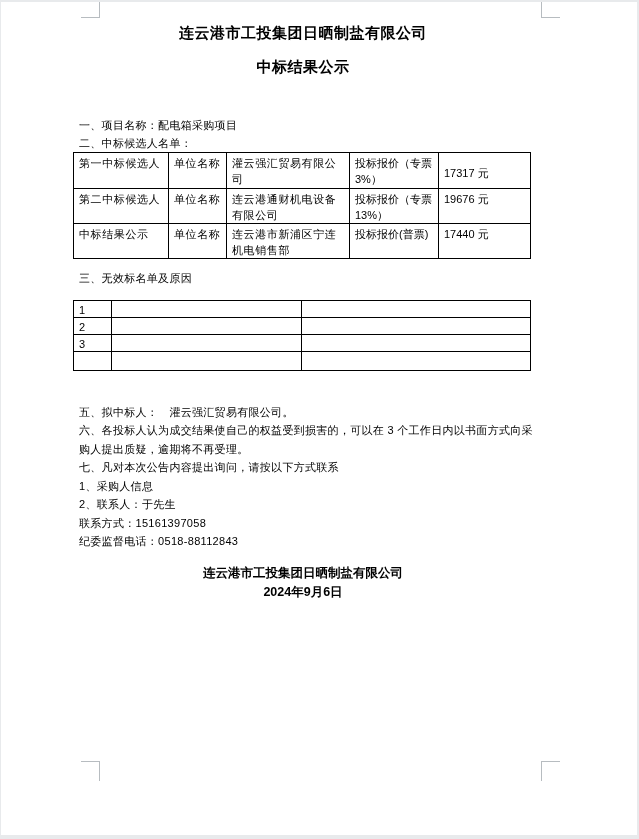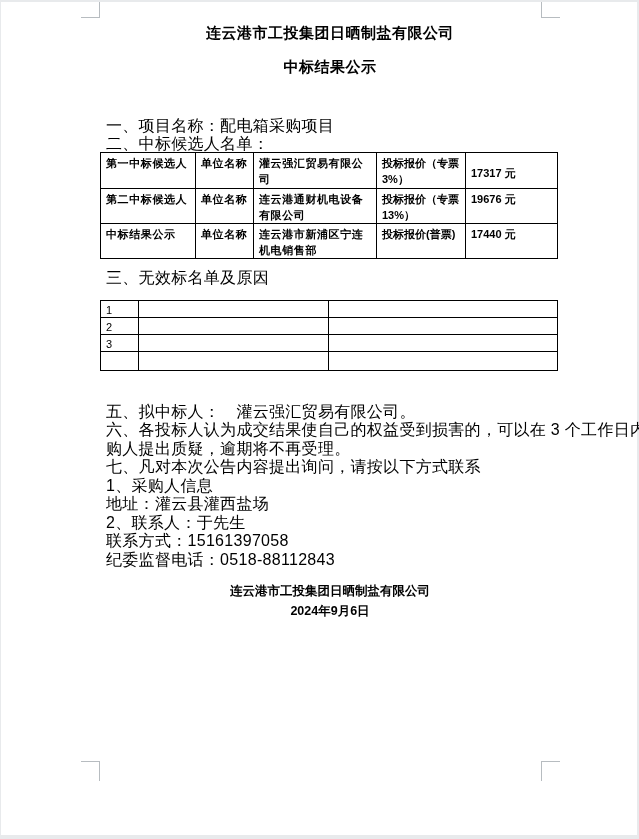--- a/index.html
+++ b/index.html
@@ -23,37 +23,37 @@
   .crop.bl-v { left:98px;  top:759px; width:1px;  height:20px; }
   .crop.br-h { left:540px; top:759px; width:19px; height:1px;  }
   .crop.br-v { left:540px; top:759px; width:1px;  height:20px; }
 
   .titles { padding-top:14px; text-align:center; }
   .title-line {
     font-size:15px; font-weight:bold; line-height:34px; letter-spacing:0.5px;
     white-space:pre;
   }
 
-  .content { margin-left:99px; width:460px; }
+  .content { margin-left:72px; width:460px; }
   .para {
-    font-size:16px; line-height:18.5px; padding-left:6px;
+    font-size:11px; line-height:18.5px; padding-left:6px;
     white-space:pre; letter-spacing:0.3px;
   }
   .sec12 { margin-top:33px; }
   .sec12 .para { line-height:17.5px; }
   .sec3 { margin-top:10px; }
   .sec5 { margin-top:32px; }
 
   table { border-collapse:collapse; table-layout:fixed; width:457px; }
   td {
     border:1px solid #000; font-size:11px; line-height:16px;
     vertical-align:top; padding:2px 4px 0 5px; white-space:pre;
     letter-spacing:0.6px; overflow:hidden;
   }
-  .winners { margin-top:0;font-weight:bold; }
+  .winners { margin-top:0; }
   .winners tr.r1 { height:36px; }
   .winners tr.r2 { height:34px; }
   .winners tr.r3 { height:34px; }
   td.vmid { vertical-align:middle; padding-top:4px; }
   td.tight { letter-spacing:0; }
 
   .invalid { margin-top:12px; }
   .invalid tr.hdr { height:20px; }
   .invalid tr.rA  { height:16px; }
   .invalid tr.rB  { height:19px; }
@@ -162,21 +162,20 @@
         </tr>
       </tbody>
         </table>
 
       <div class="sec5">
         <div class="para">五、拟中标人：　灌云强汇贸易有限公司。</div>
         <div class="para">六、各投标人认为成交结果使自己的权益受到损害的，可以在 3 个工作日内以书面方式向采
 购人提出质疑，逾期将不再受理。</div>
         <div class="para">七、凡对本次公告内容提出询问，请按以下方式联系</div>
         <div class="para">1、采购人信息</div>
-        <div class="para">地址：灌云县灌西盐场</div>
         <div class="para">2、联系人：于先生</div>
         <div class="para">联系方式：15161397058</div>
         <div class="para">纪委监督电话：0518-88112843</div>
       </div>
 
       <div class="footer">
         <div class="footer-line">连云港市工投集团日晒制盐有限公司</div>
         <div class="footer-line">2024年9月6日</div>
       </div>
 

